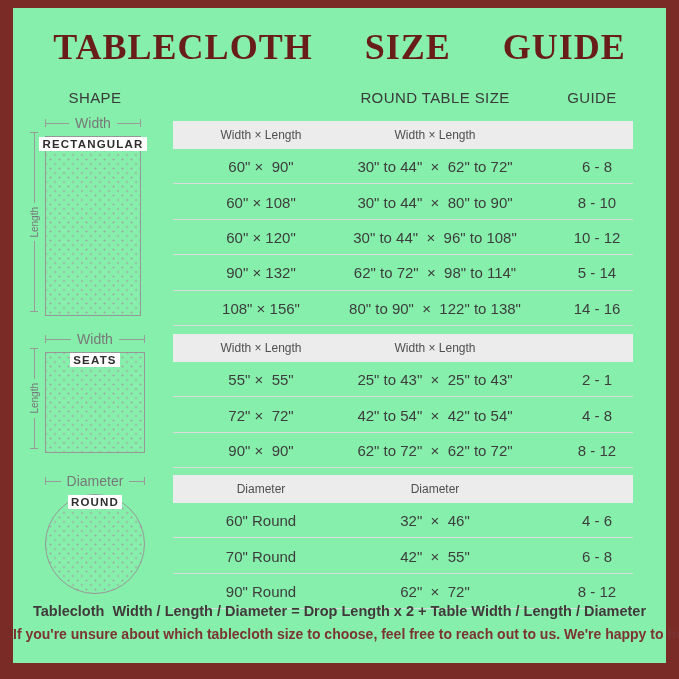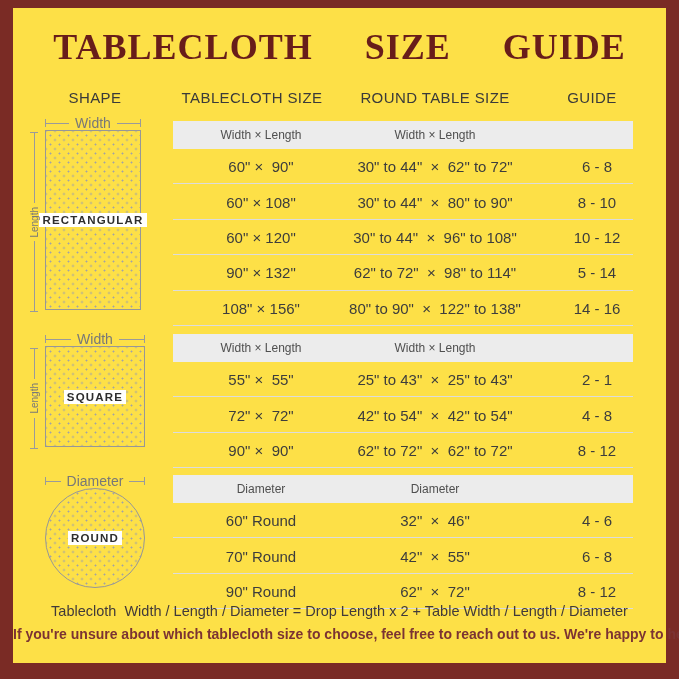--- a/index.html
+++ b/index.html
@@ -4,21 +4,21 @@
 <style>
   html,body{margin:0;padding:0;}
   body{
     width:679px;height:679px;position:relative;
     background:#7a2b25;
     font-family:"Liberation Sans", sans-serif;
     overflow:hidden;
   }
   .page{
     position:absolute;left:13px;top:8px;right:13px;bottom:16px;
-    background:#fde047;
+    background:#86efac;
   }
   
   .title{
     position:absolute;top:18px;left:0;right:0;
     text-align:center;
     font-family:"Liberation Serif","DejaVu Serif",serif;
     font-size:36px;font-weight:bold;color:#681d1a;
     letter-spacing:1px;word-spacing:16px;
     white-space:pre;
   }
@@ -49,22 +49,22 @@
   
   .shapewrap{position:absolute;}
   .w-rect{left:32px;top:108px;width:96px;}
   .w-square{left:32px;top:324px;width:100px;}
   .w-round{left:32px;top:466px;width:100px;}
   .dim-h{display:flex;align-items:center;height:14px;color:#787878;font-size:14px;}
   .dim-h .line{flex:1;height:0;border-top:1px solid #9a9a9a;}
   .dim-h .tick{width:0;height:8px;border-left:1px solid #9a9a9a;}
   .dim-h .lbl{padding:0 6px;white-space:nowrap;}
   .shape{
-    margin-top:0;border:1px solid #979797;box-sizing:border-box;
-    display:flex;align-items:center;justify-content:center;
+    margin-top:6px;border:1px solid #979797;box-sizing:border-box;
+    display:flex;align-items:flex-start;justify-content:center;
     background-image:
       radial-gradient(#a3a3a3 0.9px, transparent 1.1px),
       radial-gradient(#a3a3a3 0.9px, transparent 1.1px);
     background-size:9px 9px;
     background-position:0 0, 4.5px 4.5px;
   }
   .sh-rect{height:180px;}
   .sh-square{height:101px;}
   .sh-round{height:100px;border-radius:50%;}
   .shape .lbl{
@@ -80,32 +80,31 @@
   .v-square{left:14px;top:340px;height:101px;}
   .dim-v .line{flex:1;width:0;border-left:1px solid #9a9a9a;}
   .dim-v .tick{height:0;width:8px;border-top:1px solid #9a9a9a;}
   .dim-v .lbl{
     padding:4px 0;
     writing-mode:vertical-rl;transform:rotate(180deg);white-space:nowrap;
   }
 
   
   .footer{position:absolute;left:0;right:0;top:595px;text-align:center;}
-  .f-formula{font-size:14.5px;font-weight:400;color:#413a3a;white-space:pre;}
+  .f-formula{font-size:14.5px;font-weight:700;color:#413a3a;white-space:pre;}
   .f-note{margin-top:7px;font-size:14px;font-weight:600;color:#7b3333;white-space:pre;}
 </style>
 </head>
 <body>
 
 <div class="page">
 
   <div class="title">TABLECLOTH  SIZE  GUIDE</div>
 
   <div class="colhead ch-shape">SHAPE</div>
-  <div class="colhead ch-size">TABLECLOTH SIZE</div>
   <div class="colhead ch-fits">ROUND TABLE SIZE</div>
   <div class="colhead ch-seats">GUIDE</div>
 
   <div class="shapewrap w-rect">
     <div class="dim-h">
       <span class="tick"></span>
         <span class="line"></span>
       <span class="lbl">Width</span>
       <span class="line"></span>
         <span class="tick"></span>
@@ -124,21 +123,21 @@
 
   <div class="shapewrap w-square">
     <div class="dim-h">
       <span class="tick"></span>
         <span class="line"></span>
       <span class="lbl">Width</span>
       <span class="line"></span>
         <span class="tick"></span>
     </div>
     <div class="shape sh-square">
-      <span class="lbl">SQUARE</span>
+      <span class="lbl">SEATS</span>
     </div>
   </div>
   <div class="dim-v v-square">
     <span class="tick"></span>
       <span class="line"></span>
     <span class="lbl">Length</span>
     <span class="line"></span>
       <span class="tick"></span>
   </div>
 

